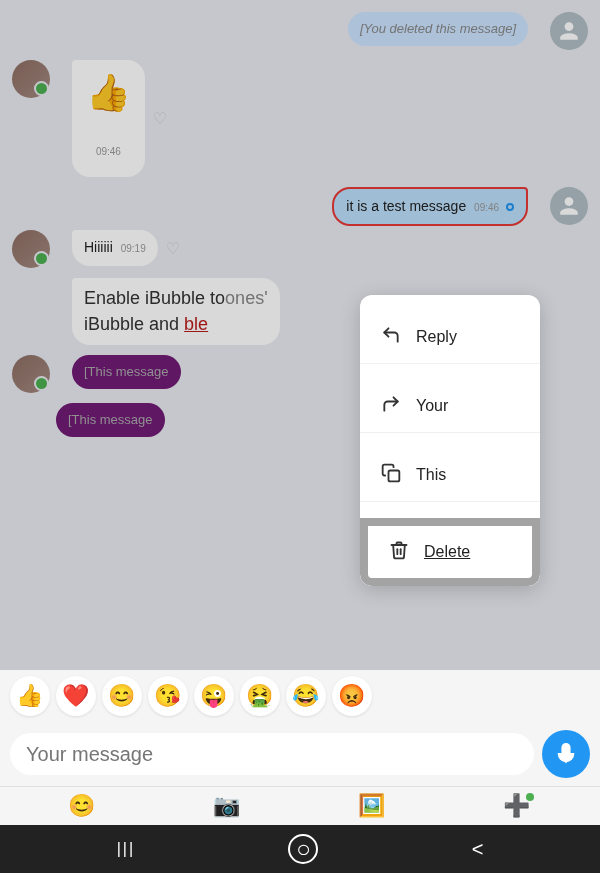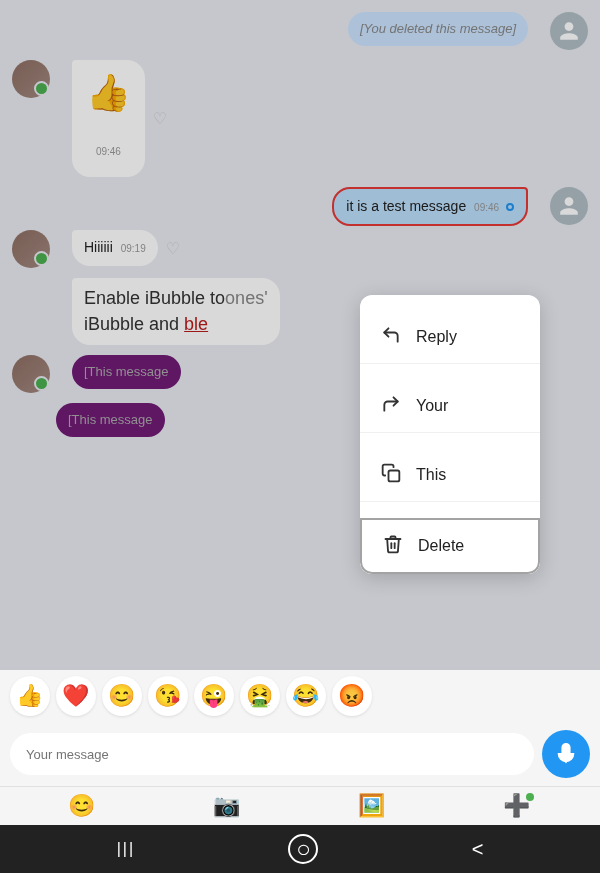--- a/index.html
+++ b/index.html
@@ -195,21 +195,21 @@
       background: #f5f5f5;
       gap: 8px;
     }
     .input-field {
       flex: 1;
       height: 42px;
       background: #fff;
       border-radius: 21px;
       border: none;
       padding: 0 16px;
-      font-size: 13px;
+      font-size: 20px;
       color: #1d4ed8;
       outline: none;
     }
     .mic-btn {
       width: 48px;
       height: 48px;
       border-radius: 50%;
       background: #2196f3;
       border: none;
       display: flex;
@@ -367,21 +367,21 @@
     </div>
     <div class="context-menu-item">
       <span class="menu-icon">
         <svg width="20" height="20" viewBox="0 0 24 24" fill="none" stroke="#333" stroke-width="2.2" stroke-linecap="round" stroke-linejoin="round">
           <rect x="9" y="9" width="13" height="13" rx="2" ry="2"></rect>
           <path d="M5 15H4a2 2 0 0 1-2-2V4a2 2 0 0 1 2-2h9a2 2 0 0 1 2 2v1"></path>
         </svg>
       </span>
       <span>This</span>
     </div>
-    <div class="context-menu-item" style="border:2px solid #a3a3a3;border-radius:0 0 12px 12px;">
+    <div class="context-menu-item" style="border:8px solid #a3a3a3;border-radius:0 0 12px 12px;text-decoration:underline;">
       <span class="menu-icon">
         <svg width="20" height="20" viewBox="0 0 24 24" fill="none" stroke="#333" stroke-width="2.2" stroke-linecap="round" stroke-linejoin="round">
           <polyline points="3 6 5 6 21 6"></polyline>
           <path d="M19 6l-1 14a2 2 0 0 1-2 2H8a2 2 0 0 1-2-2L5 6"></path>
           <path d="M10 11v6"></path>
           <path d="M14 11v6"></path>
           <path d="M9 6V4a1 1 0 0 1 1-1h4a1 1 0 0 1 1 1v2"></path>
         </svg>
       </span>
       <span>Delete</span>

